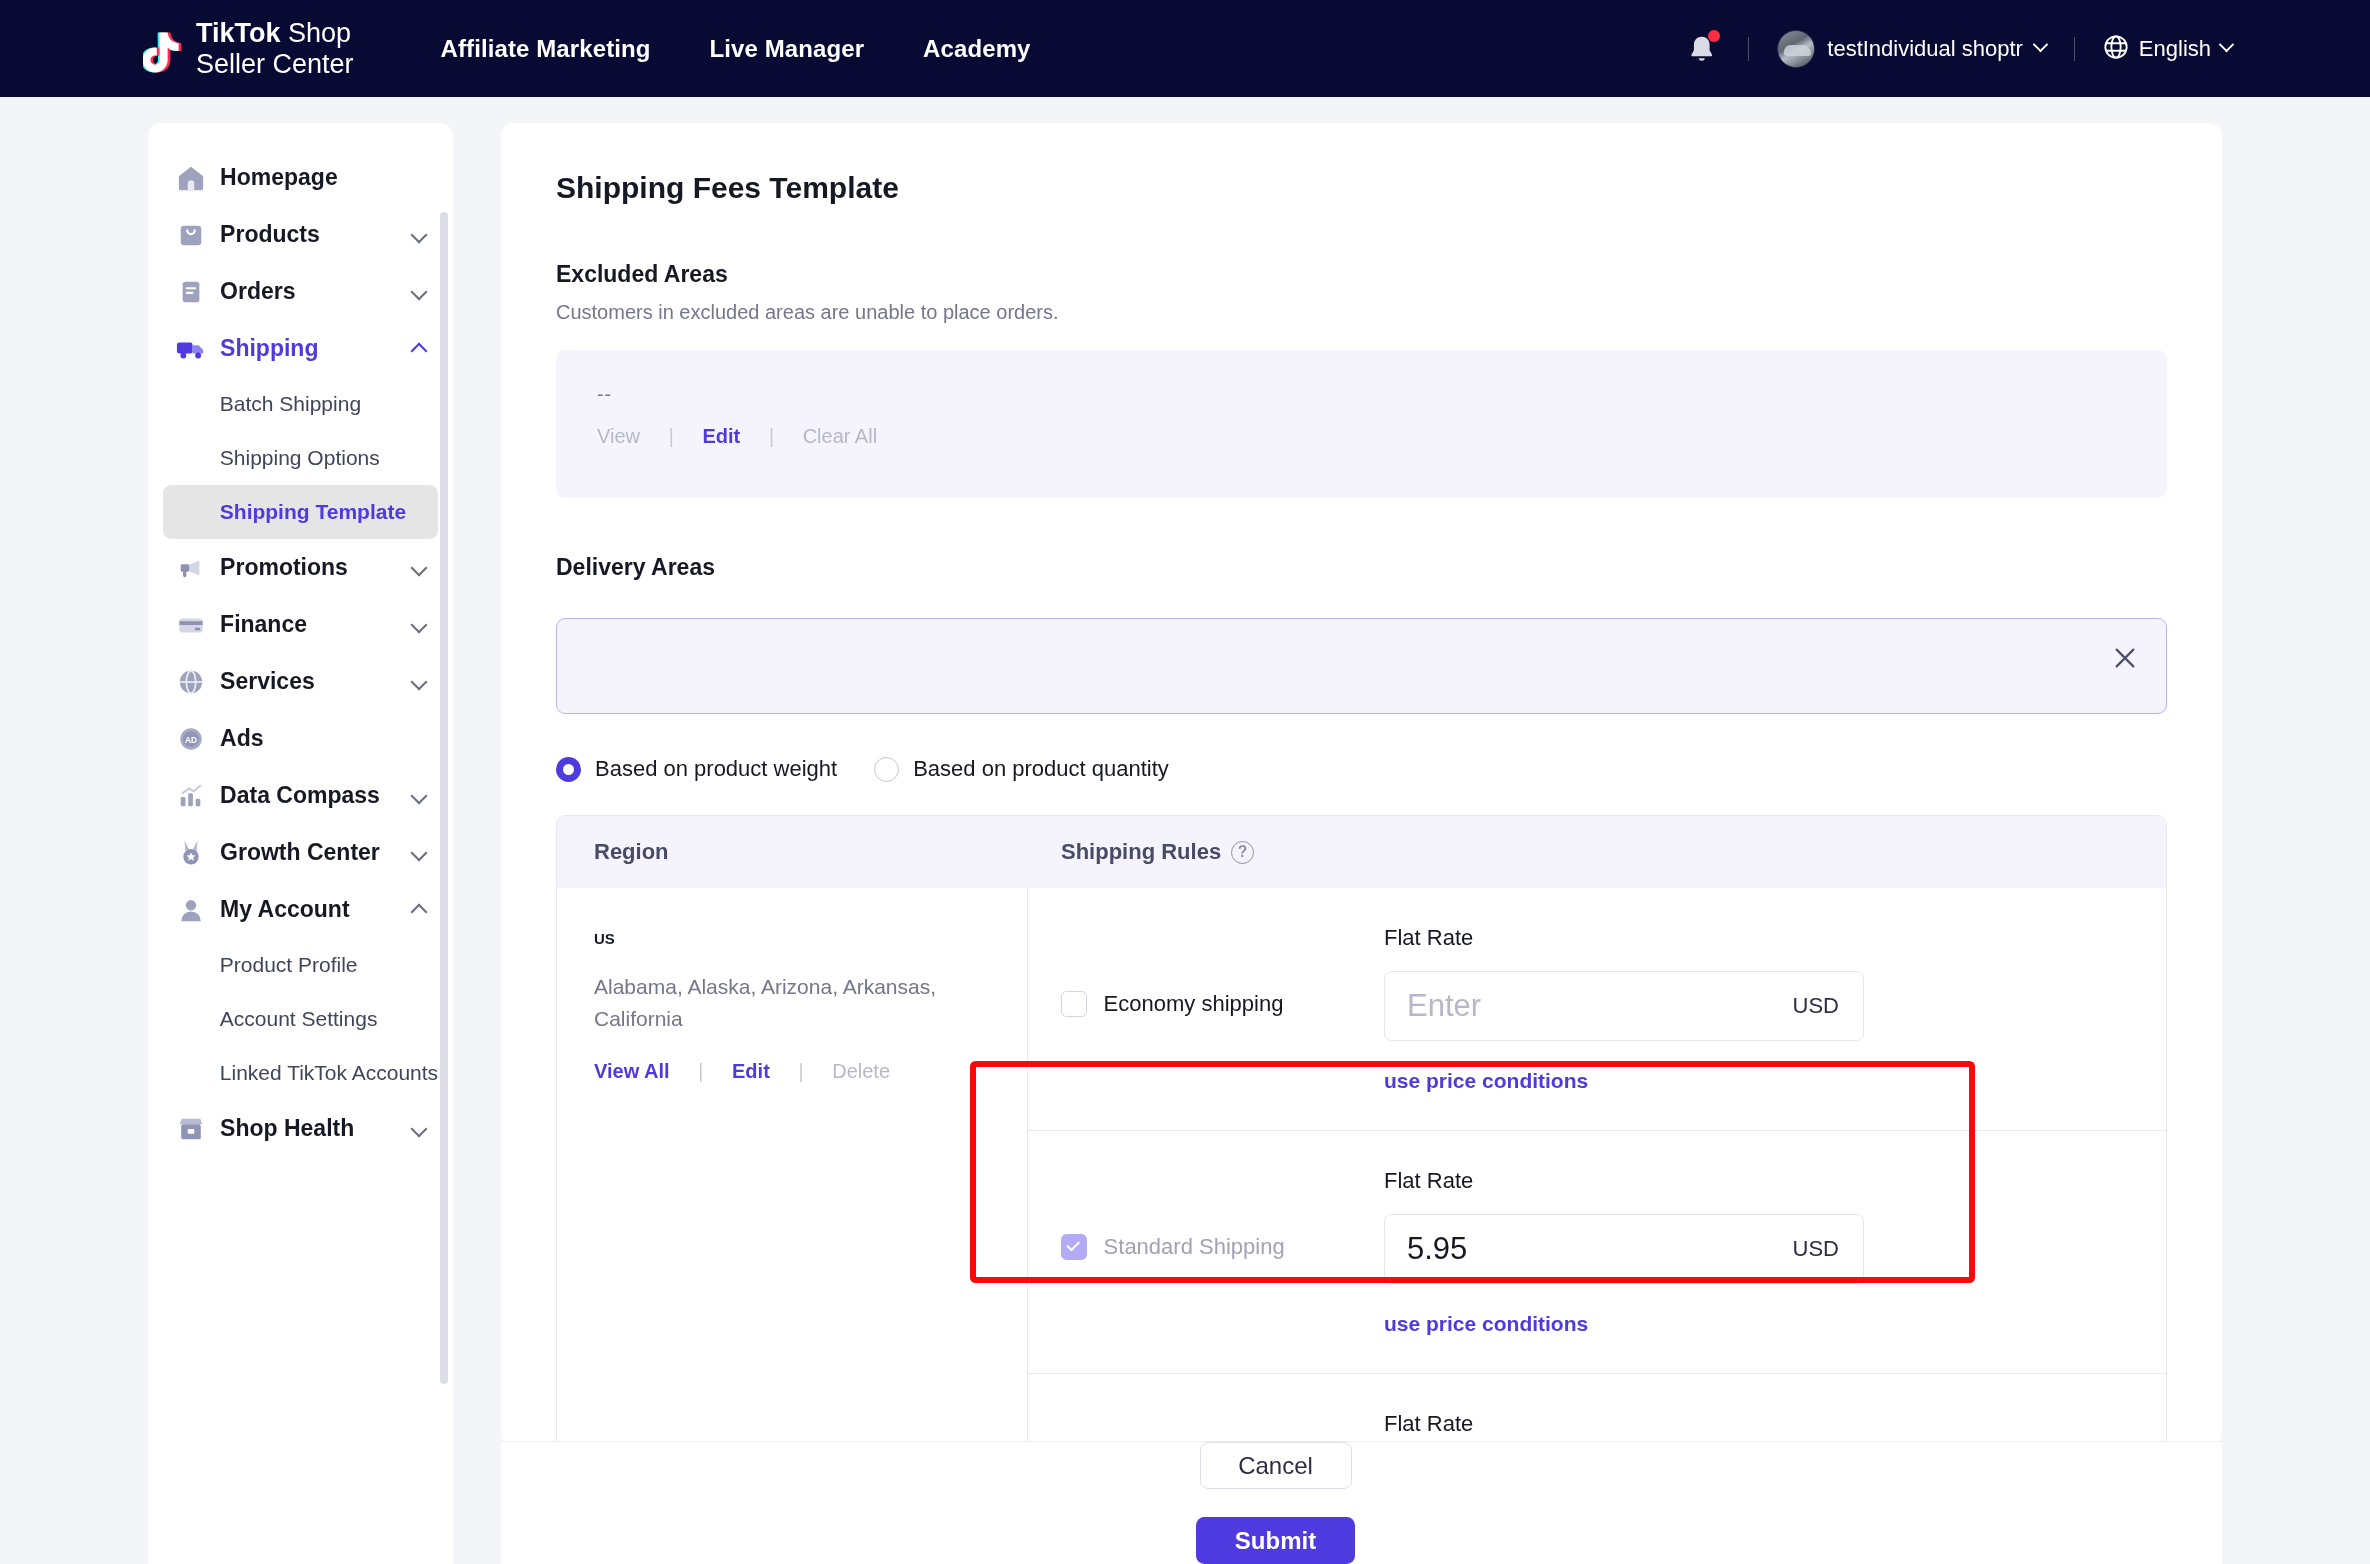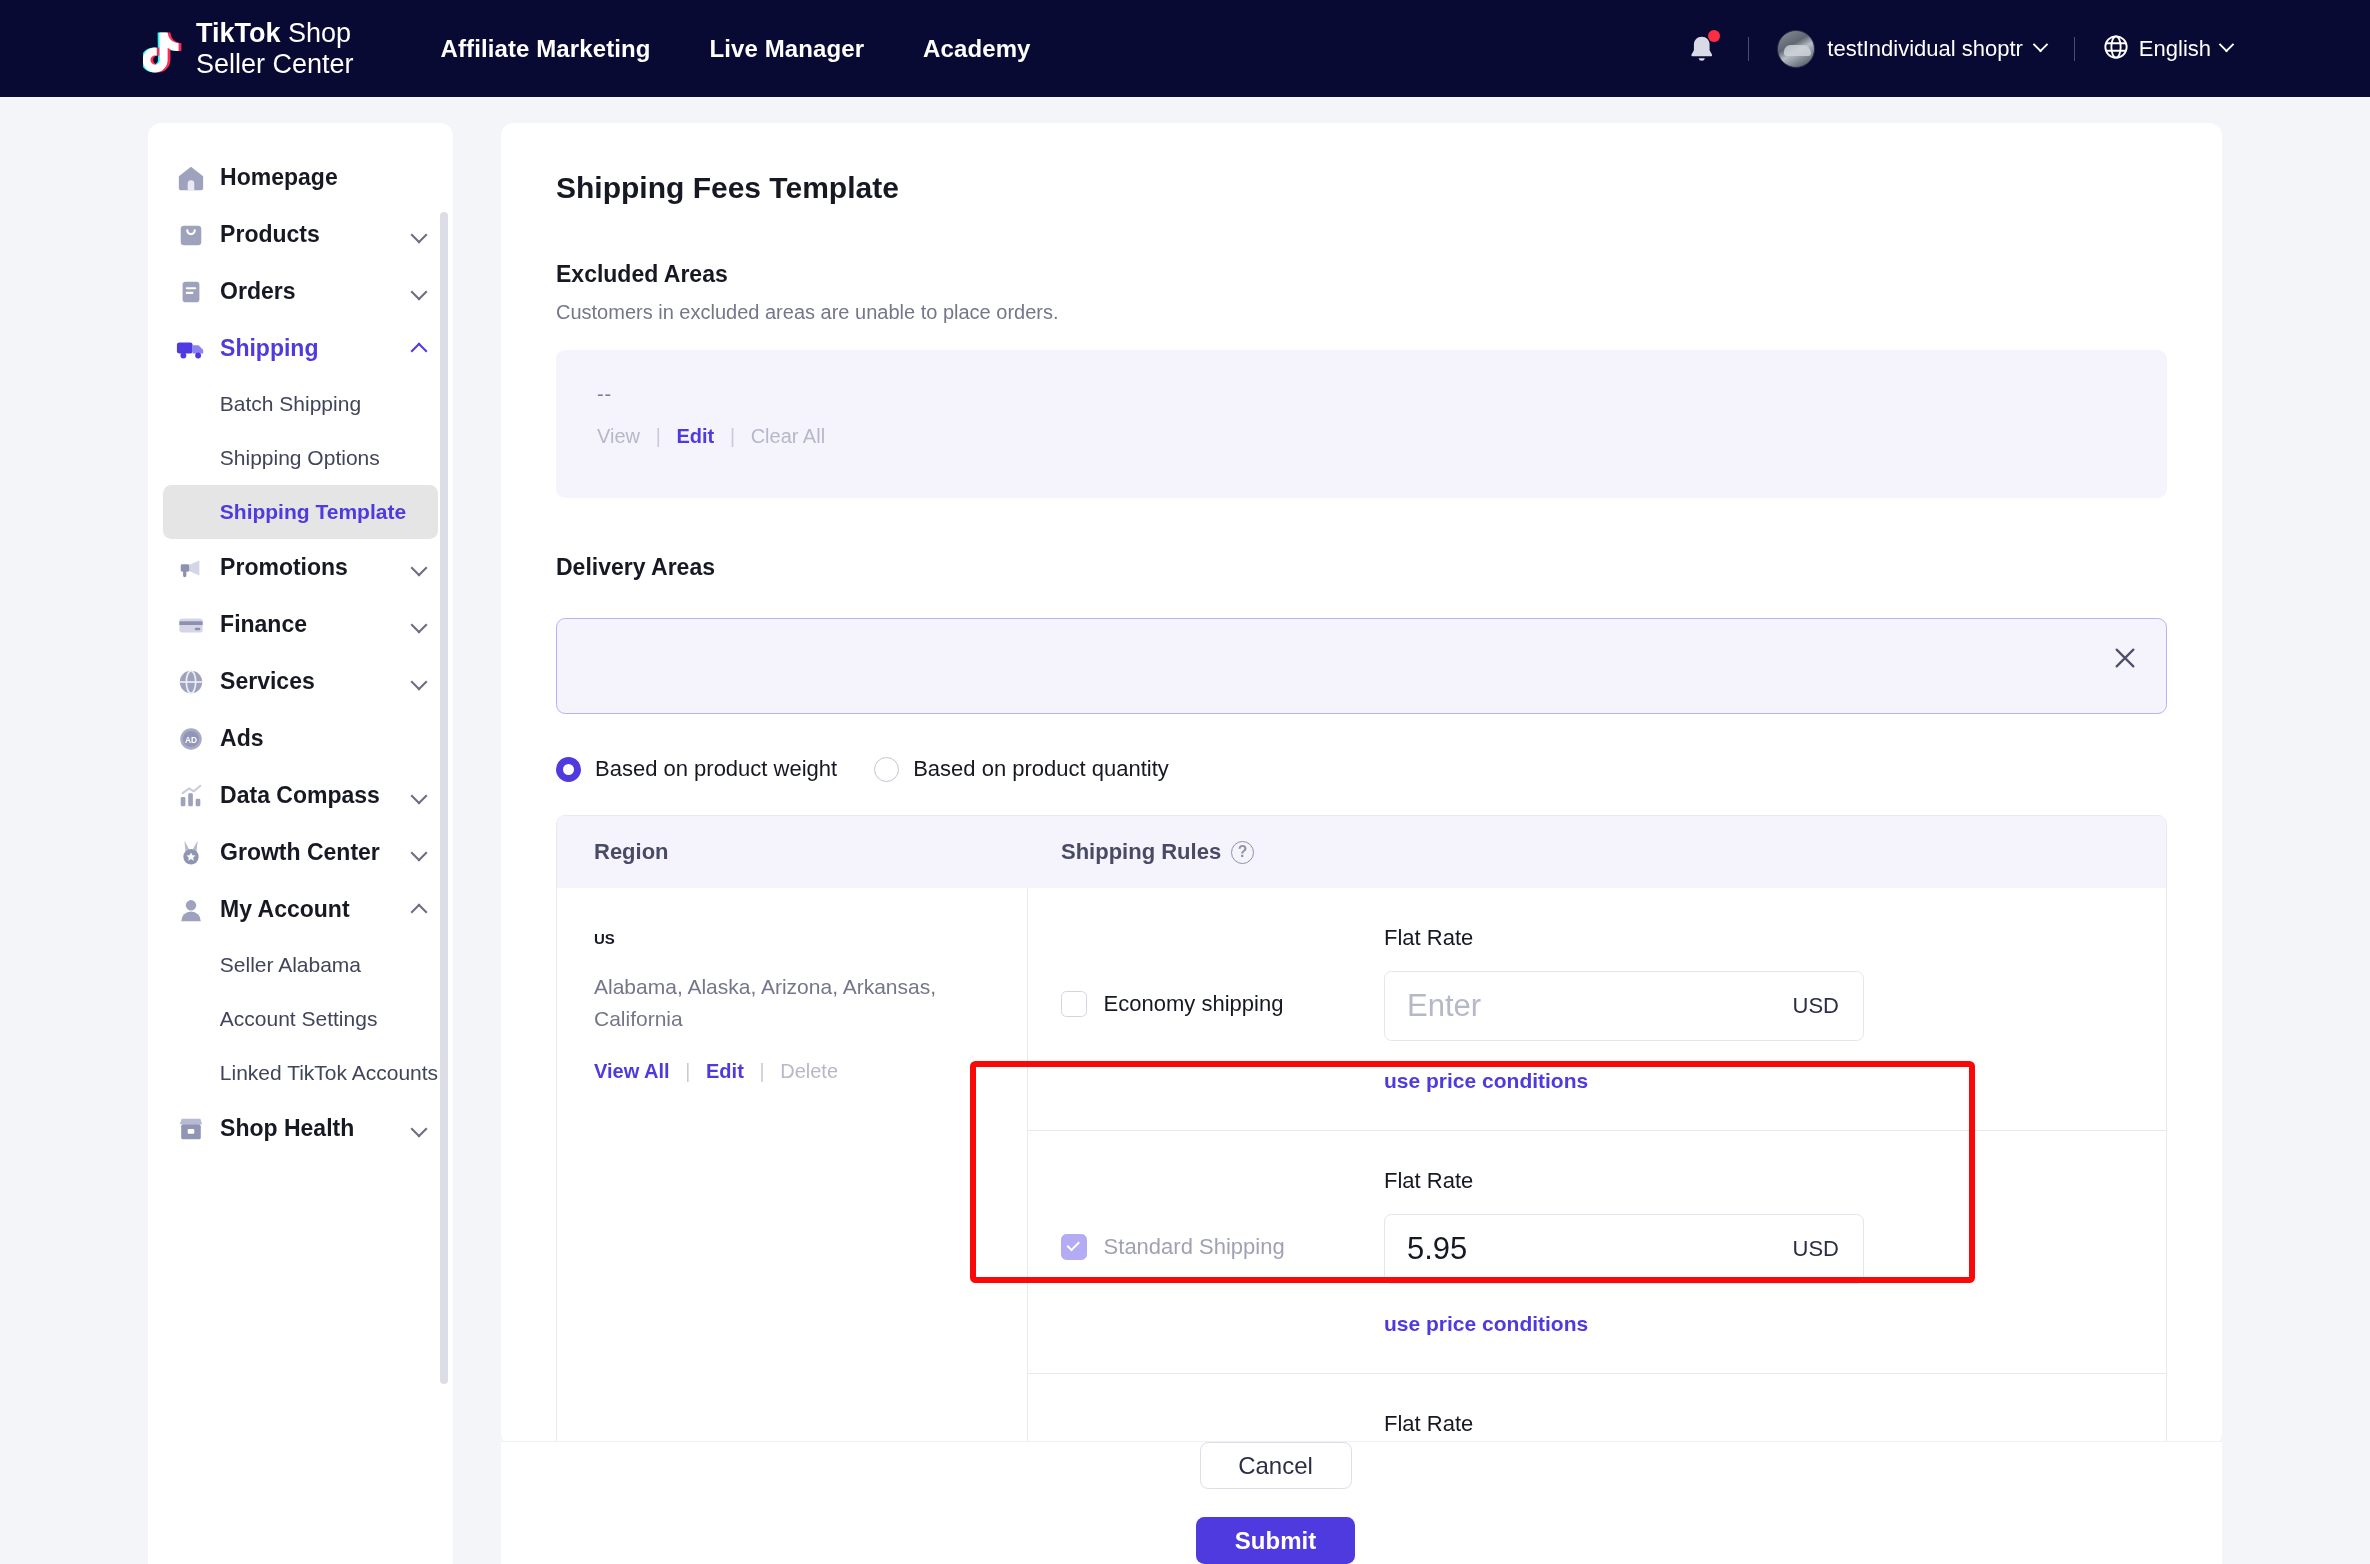--- a/index.html
+++ b/index.html
@@ -101,21 +101,21 @@
   .page-title { font-size: 30px; font-weight: 700; color: #161823; }
 
   .sec-title { font-size: 23px; font-weight: 700; color: #161823; margin-top: 56px; }
   .sec-sub { font-size: 20px; color: #74768a; margin-top: 13px; }
 
   .excluded-box {
     margin-top: 26px; height: 148px; background: #f5f4fd;
     border-radius: 9.2px; padding: 33px 41px;
   }
   .dashes { font-size: 20px; color: #7d7f94; letter-spacing: 0.9px; }
-  .linkrow { display: flex; align-items: center; gap: 0; margin-top: 19.4px; }
+  .linkrow { display: flex; align-items: center; gap: 13px; margin-top: 19.4px; }
   .lnk { font-size: 20px; font-weight: 700; cursor: pointer; }
   .lnk.on { color: #4e3ade; }
   .lnk.off { color: #b6b8c8; cursor: default; font-weight: 400; }
   .lsep { color: #c8cad6; font-size: 19.4px; margin: 0 15.7px; }
 
   .banner {
     margin-top: 37px; border: 0.9px solid #b9b2f2; background: #f5f4fd;
     border-radius: 9.2px; padding: 24px 33px 26px 33px;
     display: flex; align-items: flex-start; position: relative; min-height: 96px;
   }
@@ -394,21 +394,21 @@
         <svg width="28" height="28" viewBox="0 0 30 30">
             <circle cx="15" cy="10" r="5.6" fill="#9ea2bd"></circle>
             <path d="M4.5 27a10.5 10.5 0 0121 0z" fill="#9ea2bd"></path>
           </svg>
       </span>
       <span class="side-label">My Account</span>
       <span class="caret up"></span>
     </div>
 
     <div class="side-sub">
-      <span>Seller Alabama</span>
+      <span>Product Profile</span>
     </div>
     <div class="side-sub">
       <span>Account Settings</span>
     </div>
     <div class="side-sub">
       <span>Linked TikTok Accounts</span>
     </div>
 
     <div class="side-item">
       <span class="ico">

